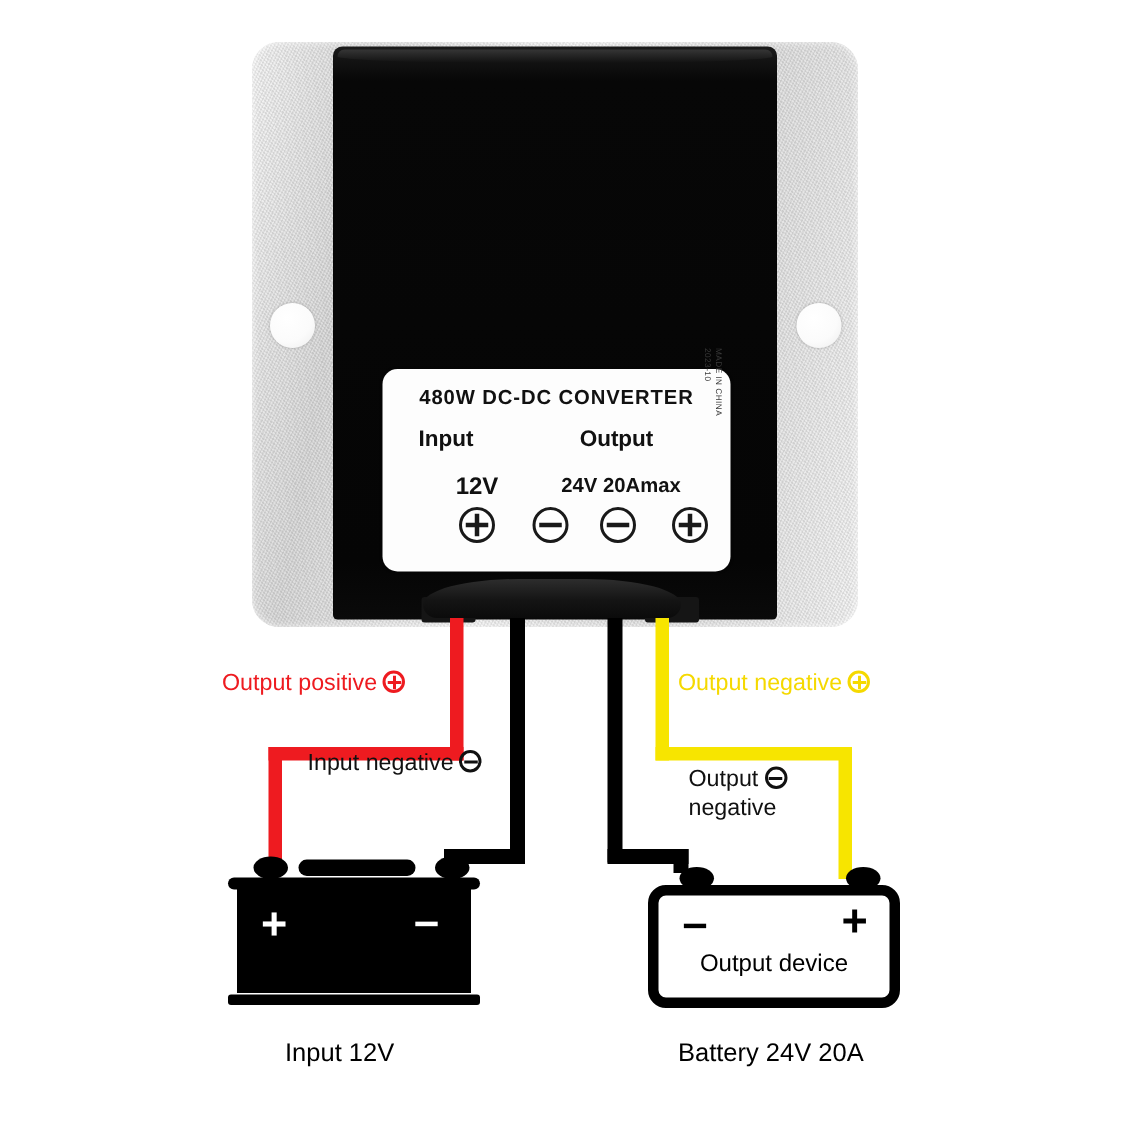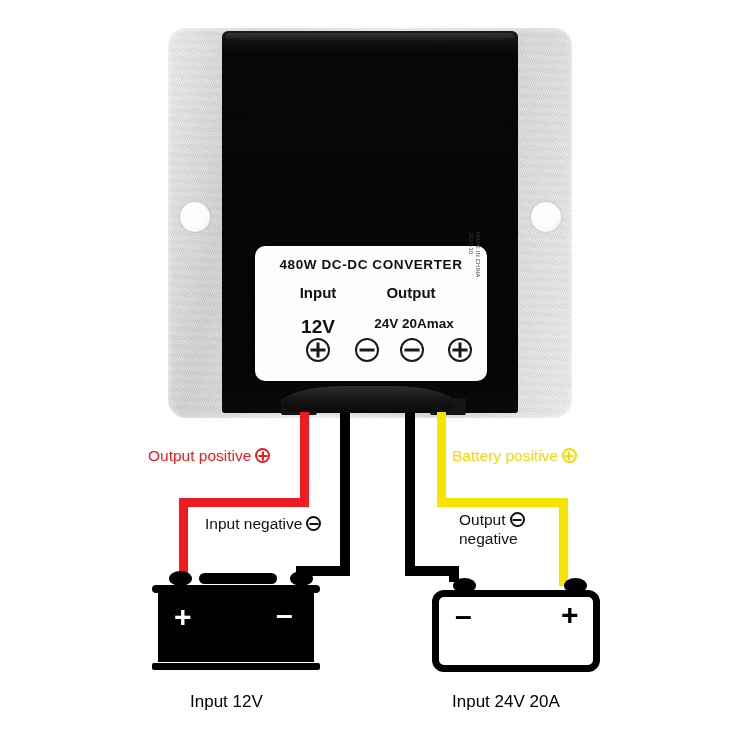--- a/index.html
+++ b/index.html
@@ -50,26 +50,26 @@
     box-shadow:0 0 2px rgba(0,0,0,.3);
   }
   .lbl-title{
     position:absolute;left:0;top:11px;width:100%;
     text-align:center;color:#111;
     font-weight:bold;font-size:13.5px;letter-spacing:.6px;
     font-family:"Liberation Sans", sans-serif;
   }
   .lbl-row-head{position:absolute;top:38px;left:0;width:100%;height:20px;}
   .lbl-row-val{position:absolute;top:70px;left:0;width:100%;height:20px;}
-  .lbl-in-head{position:absolute;left:24px;top:0;width:78px;text-align:center;
+  .lbl-in-head{position:absolute;left:24px;top:0;width:78px;
     font-weight:bold;font-size:15px;color:#111;}
   .lbl-out-head{position:absolute;left:106px;top:0;width:100px;text-align:center;
     font-weight:bold;font-size:15px;color:#111;}
   .lbl-in-val{position:absolute;left:24px;top:0;width:78px;text-align:center;
-    font-weight:bold;font-size:19px;color:#111;}
+    font-weight:bold;font-size:16px;color:#111;}
   .lbl-out-val{position:absolute;left:100px;top:0;width:118px;text-align:center;
     font-weight:bold;font-size:13.5px;color:#111;}
   .lbl-terms{position:absolute;top:92px;left:0;width:100%;height:34px;}
   .term{
     position:absolute;top:0;width:24px;height:24px;border-radius:50%;
     border:2.5px solid #1a1a1a;background:#fff;box-sizing:border-box;
   }
   .term:after{
     content:"";position:absolute;left:50%;top:50%;
     width:15px;height:3px;background:#1a1a1a;
@@ -245,26 +245,26 @@
   <div class="wire" style="left:449px;top:566px;width:10px;height:16px;"></div>
 
   <div class="wire yel" style="left:437px;top:412px;width:9px;height:95px;"></div>
   <div class="wire yel" style="left:437px;top:498px;width:131px;height:9px;"></div>
   <div class="wire yel" style="left:559px;top:498px;width:9px;height:88px;"></div>
 
   <div class="callout red" style="left:148px;top:447px;">
     <span>Output positive</span><span class="sym plus"></span>
   </div>
 
-  <div class="callout" style="left:205px;top:515px;">
+  <div class="callout" style="left:205px;top:500px;">
     <span>Input negative</span><span class="sym"></span>
   </div>
 
   <div class="callout yel" style="left:452px;top:447px;">
-    <span>Battery positive</span><span class="sym plus"></span>
+    <span>Output negative</span><span class="sym plus"></span>
   </div>
 
   <div class="callout callout-2line" style="left:459px;top:510px;">
     <span>Output</span><span class="sym"></span><br>
     <span>negative</span>
   </div>
 
   <div class="batt-vent"></div>
   <div class="batt-post l"></div>
   <div class="batt-post r"></div>
@@ -273,15 +273,16 @@
   <div class="batt-base"></div>
   <div class="batt-sign p">+</div>
   <div class="batt-sign m">–</div>
   <div class="bottom-cap" style="left:190px;top:692px;">Input 12V</div>
 
   <div class="dev-post l"></div>
   <div class="dev-post r"></div>
   <div class="dev-box"></div>
   <div class="dev-sign m">–</div>
   <div class="dev-sign p">+</div>
-  <div class="bottom-cap" style="left:452px;top:692px;">Input 24V 20A</div>
+  <div class="dev-name">Output device</div>
+  <div class="bottom-cap" style="left:452px;top:692px;">Battery 24V 20A</div>
 
 </div>
 
 </body></html>

